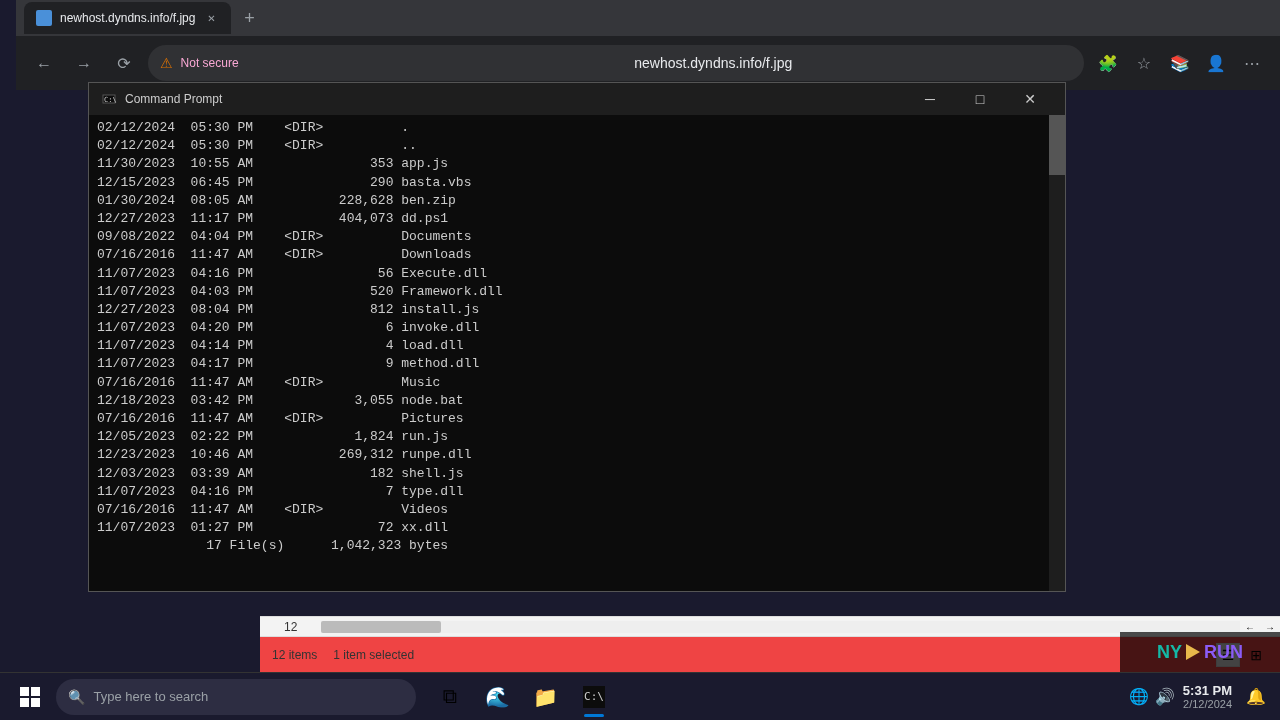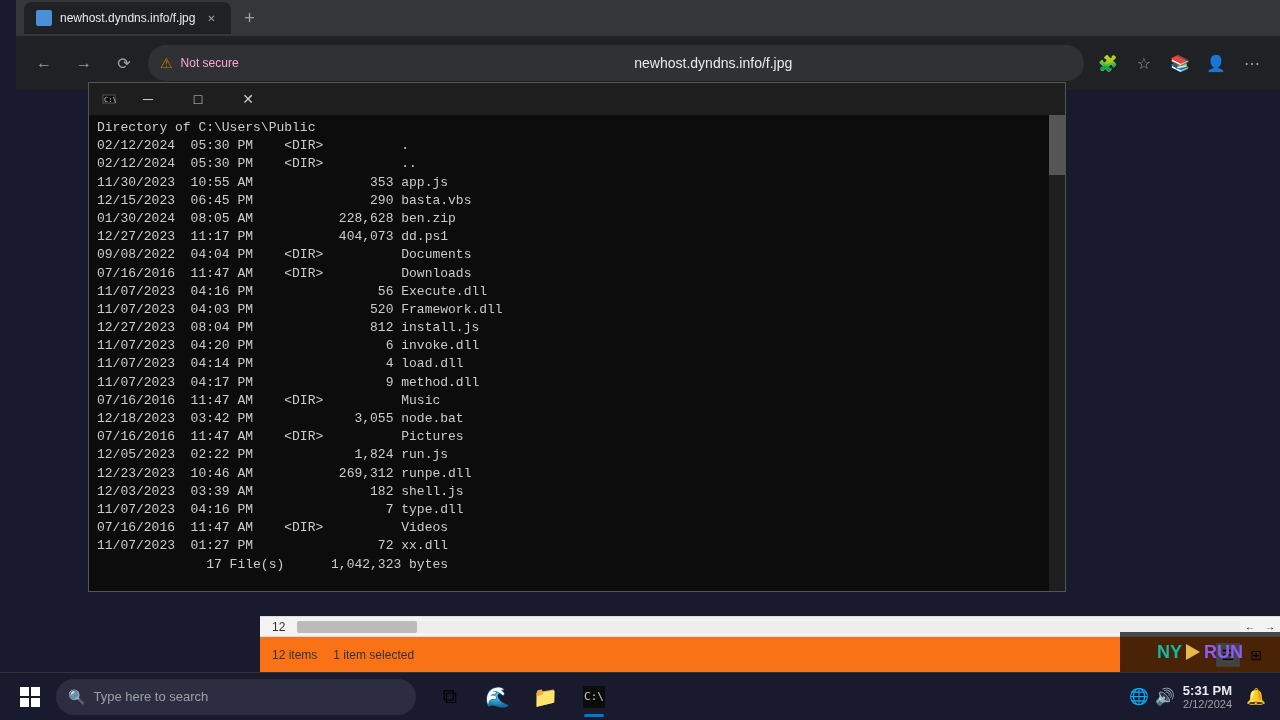--- a/index.html
+++ b/index.html
@@ -437,28 +437,28 @@
   </div>
 </div>
 
 <div class="cmd-window">
   <div class="cmd-titlebar">
     <svg class="cmd-icon" viewBox="0 0 16 16">
       <rect width="16" height="16" fill="#1e1e1e"></rect>
       <rect x="2" y="4" width="12" height="8" fill="#0c0c0c" stroke="#555" stroke-width="1"></rect>
       <text x="3" y="11" fill="#cccccc" font-size="7" font-family="monospace">C:\</text>
     </svg>
+    <span class="cmd-title">Command Prompt</span>
     <div class="cmd-winbtns">
       <div class="cmd-btn">─</div>
       <div class="cmd-btn">□</div>
       <div class="cmd-btn close-btn">✕</div>
     </div>
   </div>
   <div class="cmd-body">
-    <div class="cmd-line">Directory of C:\Users\Public</div>
     <div id="cmd-lines-container">
         <div class="cmd-line">02/12/2024  05:30 PM    &lt;DIR&gt;          .</div>
         <div class="cmd-line">02/12/2024  05:30 PM    &lt;DIR&gt;          ..</div>
         <div class="cmd-line">11/30/2023  10:55 AM               353 app.js</div>
         <div class="cmd-line">12/15/2023  06:45 PM               290 basta.vbs</div>
         <div class="cmd-line">01/30/2024  08:05 AM           228,628 ben.zip</div>
         <div class="cmd-line">12/27/2023  11:17 PM           404,073 dd.ps1</div>
         <div class="cmd-line">09/08/2022  04:04 PM    &lt;DIR&gt;          Documents</div>
         <div class="cmd-line">07/16/2016  11:47 AM    &lt;DIR&gt;          Downloads</div>
         <div class="cmd-line">11/07/2023  04:16 PM                56 Execute.dll</div>
@@ -479,29 +479,29 @@
         <div class="cmd-line">              17 File(s)      1,042,323 bytes</div>
         <div class="cmd-line"></div>
       </div>
     <div class="cmd-scrollbar">
       <div class="cmd-scroll-thumb"></div>
     </div>
   </div>
 </div>
 
 <div style="position:absolute; bottom:84px; left:260px; right:0; height:20px; background:#f3f3f3; display:flex; align-items:center; z-index:5; border-top:1px solid #ddd;">
-  <span style="font-size:12px; color:#333; padding:0 12px; min-width:30px;">12</span>
+  <span style="font-size:12px; color:#333; padding:0 24px; min-width:30px;">12</span>
   <div style="flex:1; height:12px; background:#eee; position:relative;">
     <div style="position:absolute; left:0; top:0; width:120px; height:12px; background:#bbb; border-radius:2px;"></div>
   </div>
   <div style="width:20px;height:20px;display:flex;align-items:center;justify-content:center;font-size:10px;cursor:pointer;">←</div>
   <div style="width:20px;height:20px;display:flex;align-items:center;justify-content:center;font-size:10px;cursor:pointer;">→</div>
 </div>
 
-<div style="position:absolute; bottom:48px; left:260px; right:0; height:36px; background:#f97316; display:flex; align-items:center; padding:0 12px; gap:16px; z-index:5; border-top:1px solid #ddd;margin-top:12px;">
+<div style="position:absolute; bottom:48px; left:260px; right:0; height:36px; background:#ef4444; display:flex; align-items:center; padding:0 12px; gap:16px; z-index:5; border-top:1px solid #ddd;margin-top:12px;">
   <span class="fe-status-text">12 items</span>
   <span class="fe-status-text">1 item selected</span>
   <div style="margin-left:auto; display:flex; gap:4px;">
     <div style="width:24px;height:24px;display:flex;align-items:center;justify-content:center;font-size:14px;cursor:pointer;border:1px solid #ccc;background:#e0e0e0;">☰</div>
     <div style="width:24px;height:24px;display:flex;align-items:center;justify-content:center;font-size:14px;cursor:pointer;border:1px solid transparent;">⊞</div>
   </div>
 </div>
 
 <div class="anyrun-logo">
   <span style="color:#14b8a6; font-size:18px; font-weight:bold; font-family:Arial;">NY </span>

